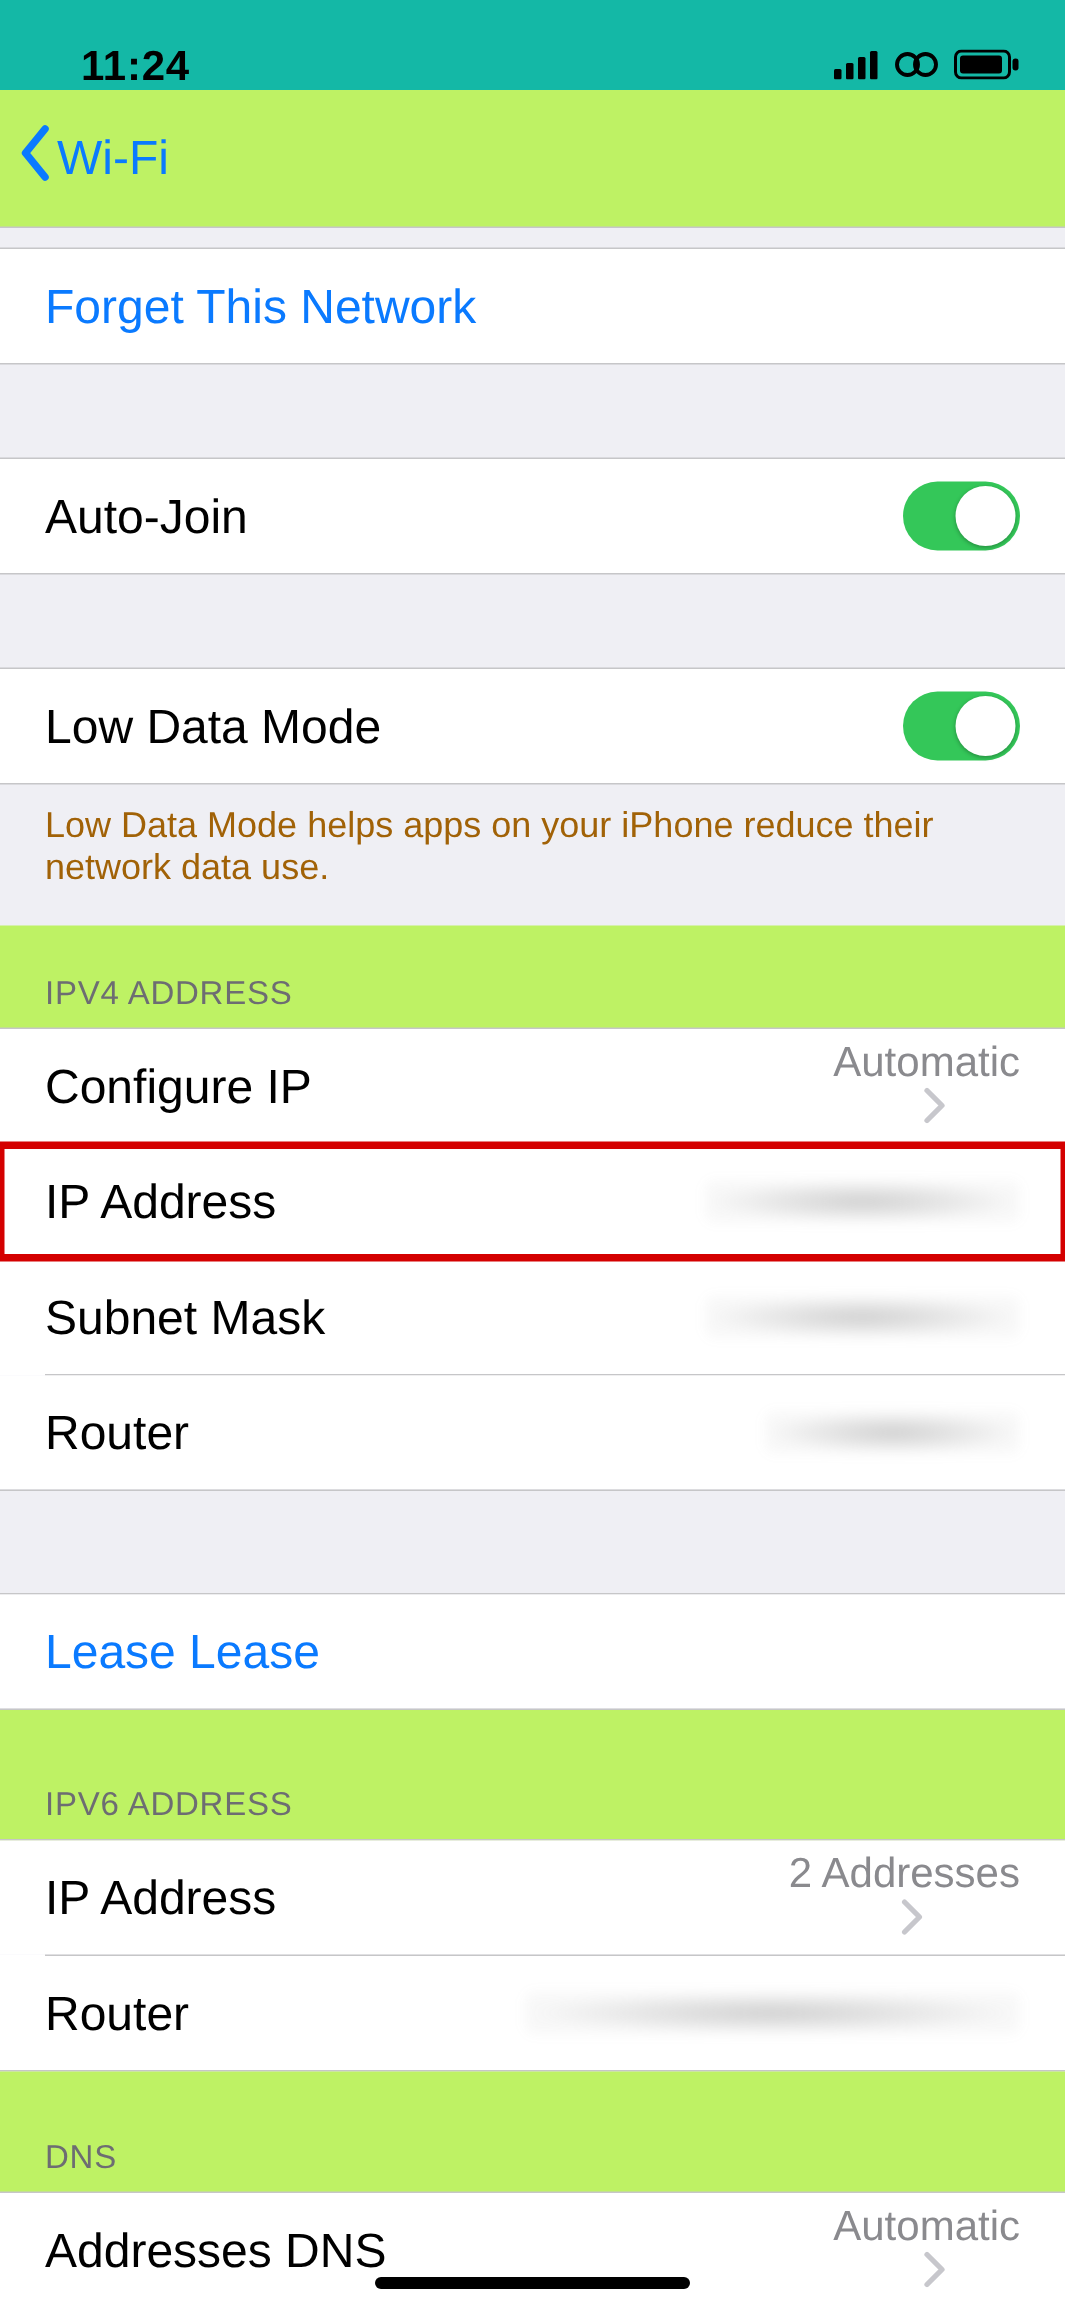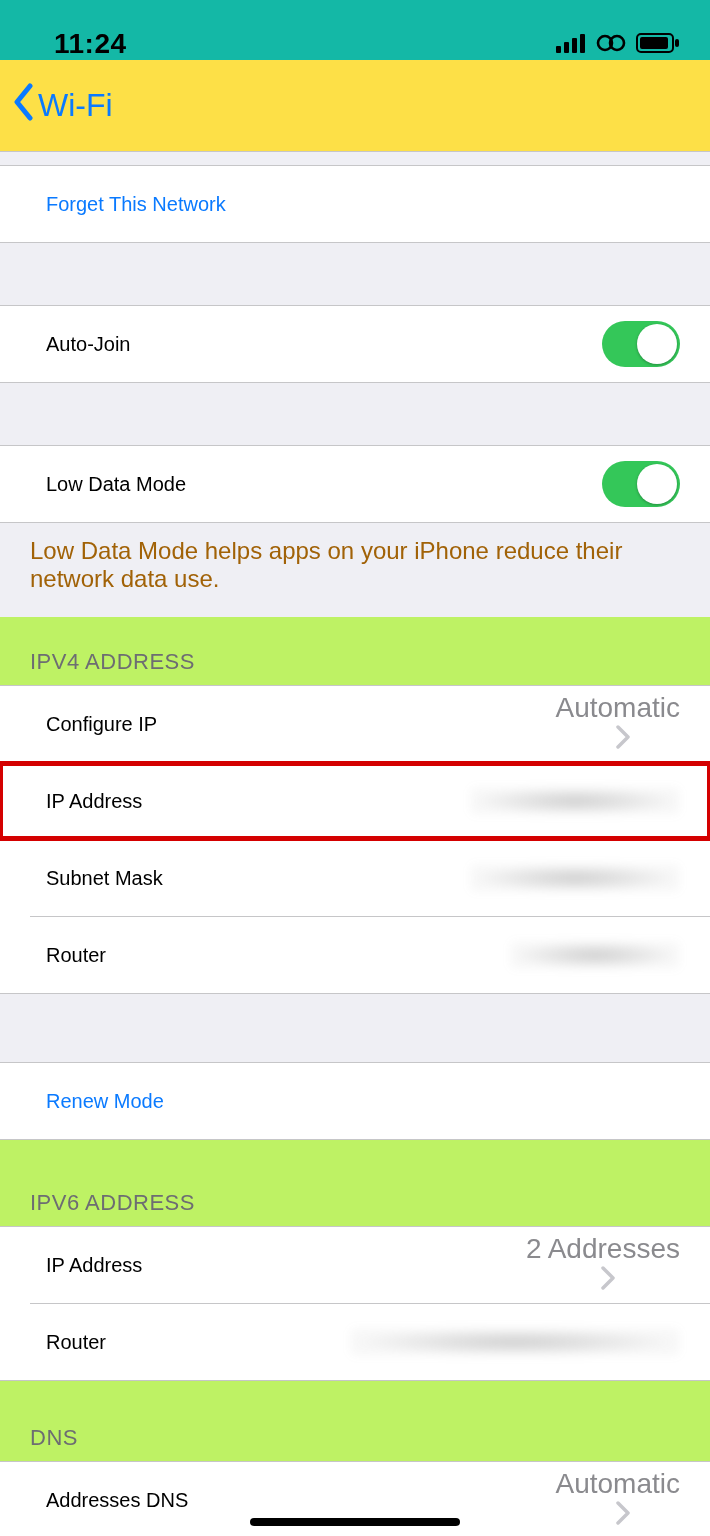--- a/index.html
+++ b/index.html
@@ -22,40 +22,40 @@
     background: #14b8a6;
   }
   .status-time { font-weight: 700; font-size: 28px; letter-spacing: 0.5px; }
   .status-right { display: flex; align-items: center; gap: 8px; }
 
   
   .nav-bar {
     height: 92px;
     display: flex;
     align-items: center;
-    background: #fde047;
+    background: #bef264;
     border-bottom: 1px solid #c6c6c8;
     padding: 0 12px;
   }
   .back { display: flex; align-items: center; color: #0a7aff; font-size: 32px; }
   .back svg { margin-right: 2px; }
 
   .spacer-sm { height: 14px; background:#efeff4; border-bottom:1px solid #c6c6c8; }
   .spacer-md { height: 64px; background:#efeff4; border-top:1px solid #c6c6c8; border-bottom:1px solid #c6c6c8;}
   .spacer-lg { height: 70px; background:#efeff4; border-top:1px solid #c6c6c8; border-bottom:1px solid #c6c6c8;}
 
   .cell {
     background: #fff;
     display: flex;
     align-items: center;
     justify-content: space-between;
     padding: 0 30px;
     min-height: 76px;
   }
-  .cell .label { font-size: 20px; color:#000;margin-left:16px; }
+  .cell .label { font-size: 32px; color:#000; }
   .cell .value { font-size: 28px; color:#8a8a8e; }
   .cell.link .label { color:#0a7aff; }
 
   .sep-inset { height:1px; background:#fff; }
   .sep-inset::before{
     content:""; display:block; height:1px; background:#c6c6c8; margin-left:30px;
   }
 
   .group-footer {
     padding: 14px 30px 24px 30px;
@@ -209,21 +209,21 @@
 <div class="sep-inset"></div>
 
 <div class="cell">
   <span class="label">Router</span>
   <span class="blurred" style="width:170px"></span>
 </div>
 
 <div class="spacer-lg"></div>
 
 <div class="cell link">
-  <span class="label">Renew Mode</span>
+  <span class="label">Lease Lease</span>
 </div>
 
 <div style="height:1px;background:#c6c6c8"></div>
 
 <div class="group-header" style="padding-top:50px">IPV6 ADDRESS</div>
 
 <div class="cell">
   <span class="label">IP Address</span>
   <span class="value-row">
     <span class="value">2 Addresses</span>

